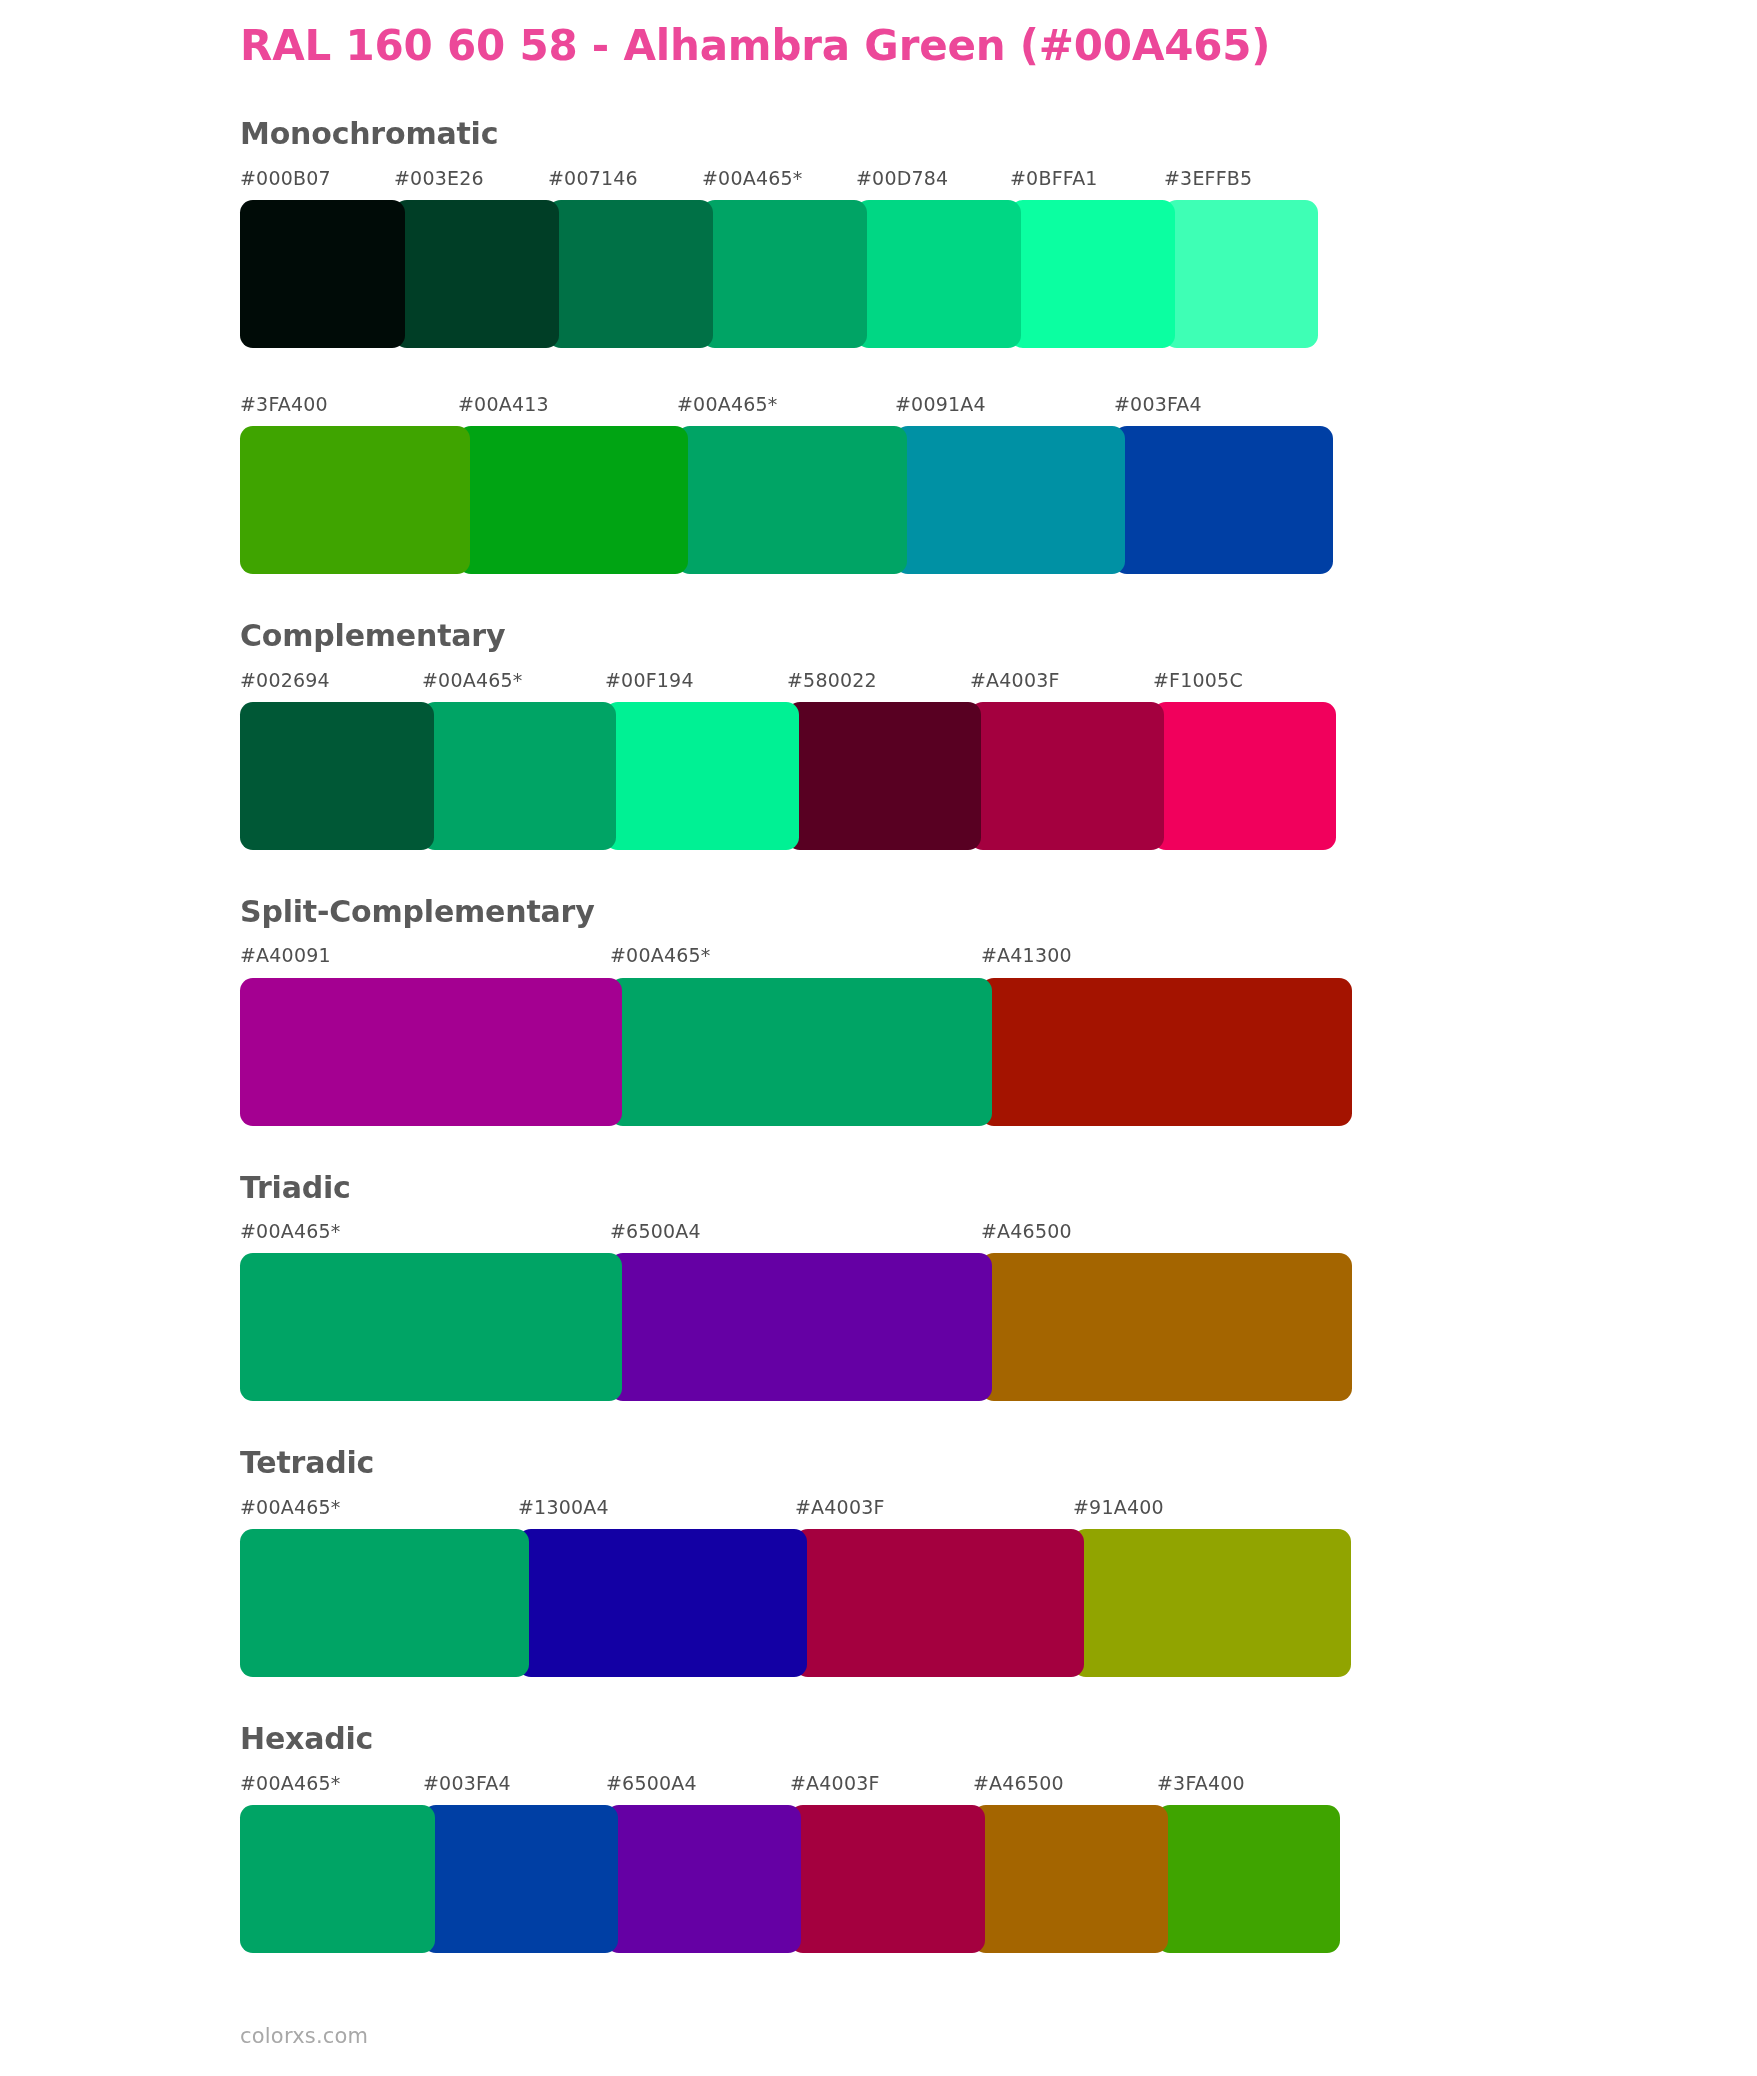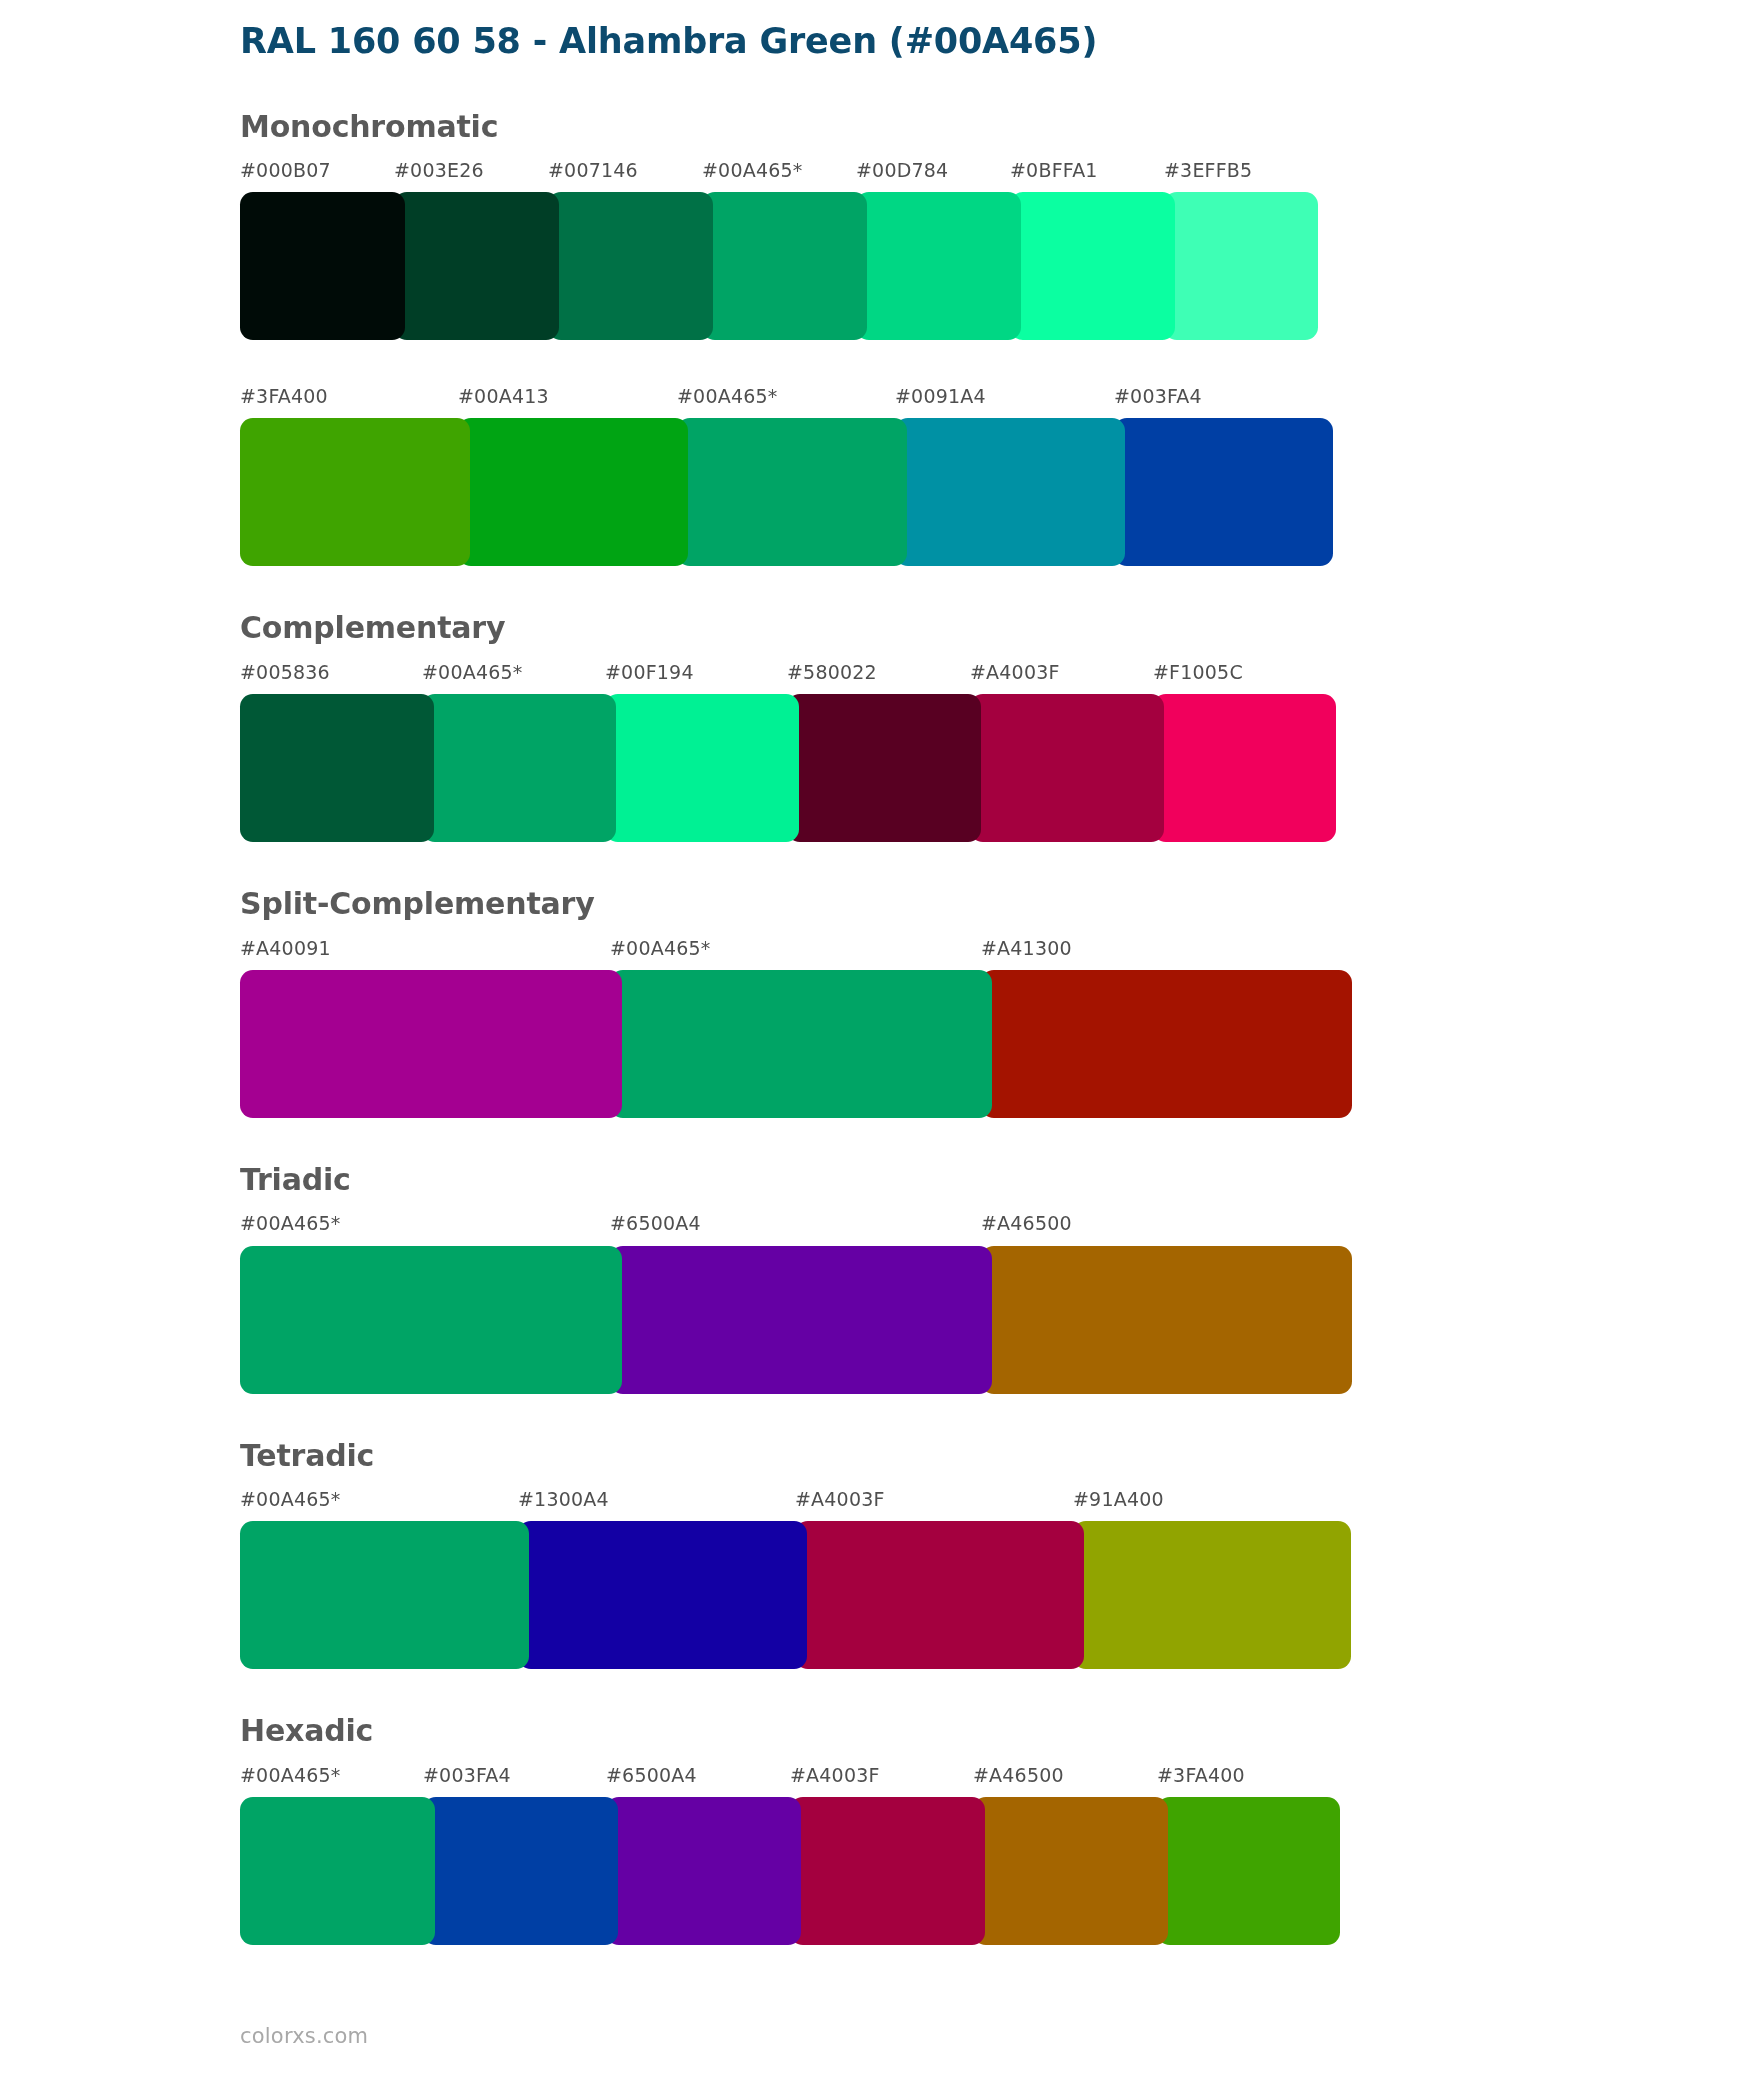--- a/index.html
+++ b/index.html
@@ -20,24 +20,24 @@
     height: 2077px;
     box-sizing: border-box;
     padding: 0 0 0 0;
   }
 
   
   .header {
     padding: 22.4px 0 0 240px;
   }
   .title {
-    font-size: 35px;
+    font-size: 42px;
     line-height: 1.12;
     font-weight: 700;
-    color: #0c4a6e;
+    color: #ec4899;
     letter-spacing: -0.2px;
     margin: 0;
     font-family: "DejaVu Sans", "Liberation Sans", sans-serif;
   }
   .subtitle {
     font-size: 36px;
     line-height: 1.15;
     font-weight: 700;
     color: #2b2b2b;
     margin: 12.8px 0 0 0;
@@ -144,21 +144,21 @@
           <div class="swatch" title="#3FA400" style="left: 240px; width: 230px; background: rgb(63, 164, 0); z-index: 5;"></div>
           <div class="swatch" title="#00A413" style="left: 458px; width: 230px; background: rgb(0, 164, 19); z-index: 4;"></div>
           <div class="swatch" title="#00A465*" style="left: 677px; width: 230px; background: rgb(0, 164, 101); z-index: 3;"></div>
           <div class="swatch" title="#0091A4" style="left: 895px; width: 230px; background: rgb(0, 145, 164); z-index: 2;"></div>
           <div class="swatch" title="#003FA4" style="left: 1114px; width: 219px; background: rgb(0, 63, 164); z-index: 1;"></div>
         </div>
       </div>
       <div class="section">
         <div class="section-title">Complementary</div>
         <div class="labels">
-          <div class="swatch-label" style="left: 240px;">#005836</div>
+          <div class="swatch-label" style="left: 240px;">#002694</div>
           <div class="swatch-label" style="left: 422px;">#00A465*</div>
           <div class="swatch-label" style="left: 605px;">#00F194</div>
           <div class="swatch-label" style="left: 787px;">#580022</div>
           <div class="swatch-label" style="left: 970px;">#A4003F</div>
           <div class="swatch-label" style="left: 1153px;">#F1005C</div>
         </div>
         <div class="swatch-row">
           <div class="swatch" title="#005836" style="left: 240px; width: 194px; background: rgb(0, 88, 54); z-index: 6;"></div>
           <div class="swatch" title="#00A465*" style="left: 422px; width: 194px; background: rgb(0, 164, 101); z-index: 5;"></div>
           <div class="swatch" title="#00F194" style="left: 605px; width: 194px; background: rgb(0, 241, 148); z-index: 4;"></div>

